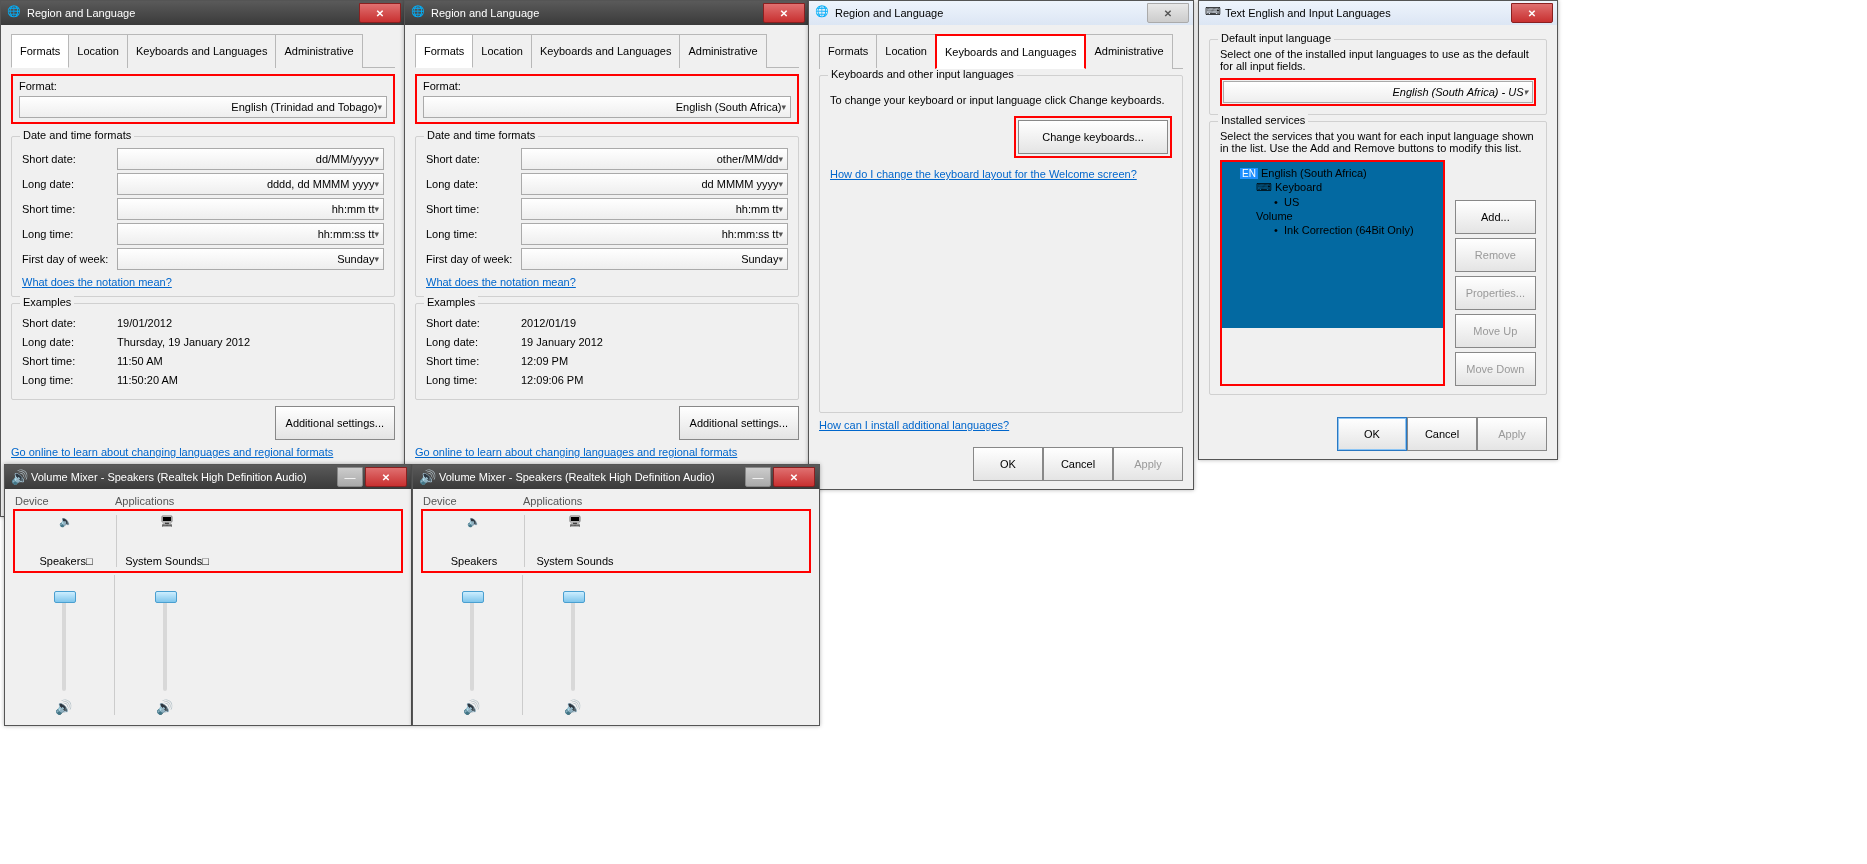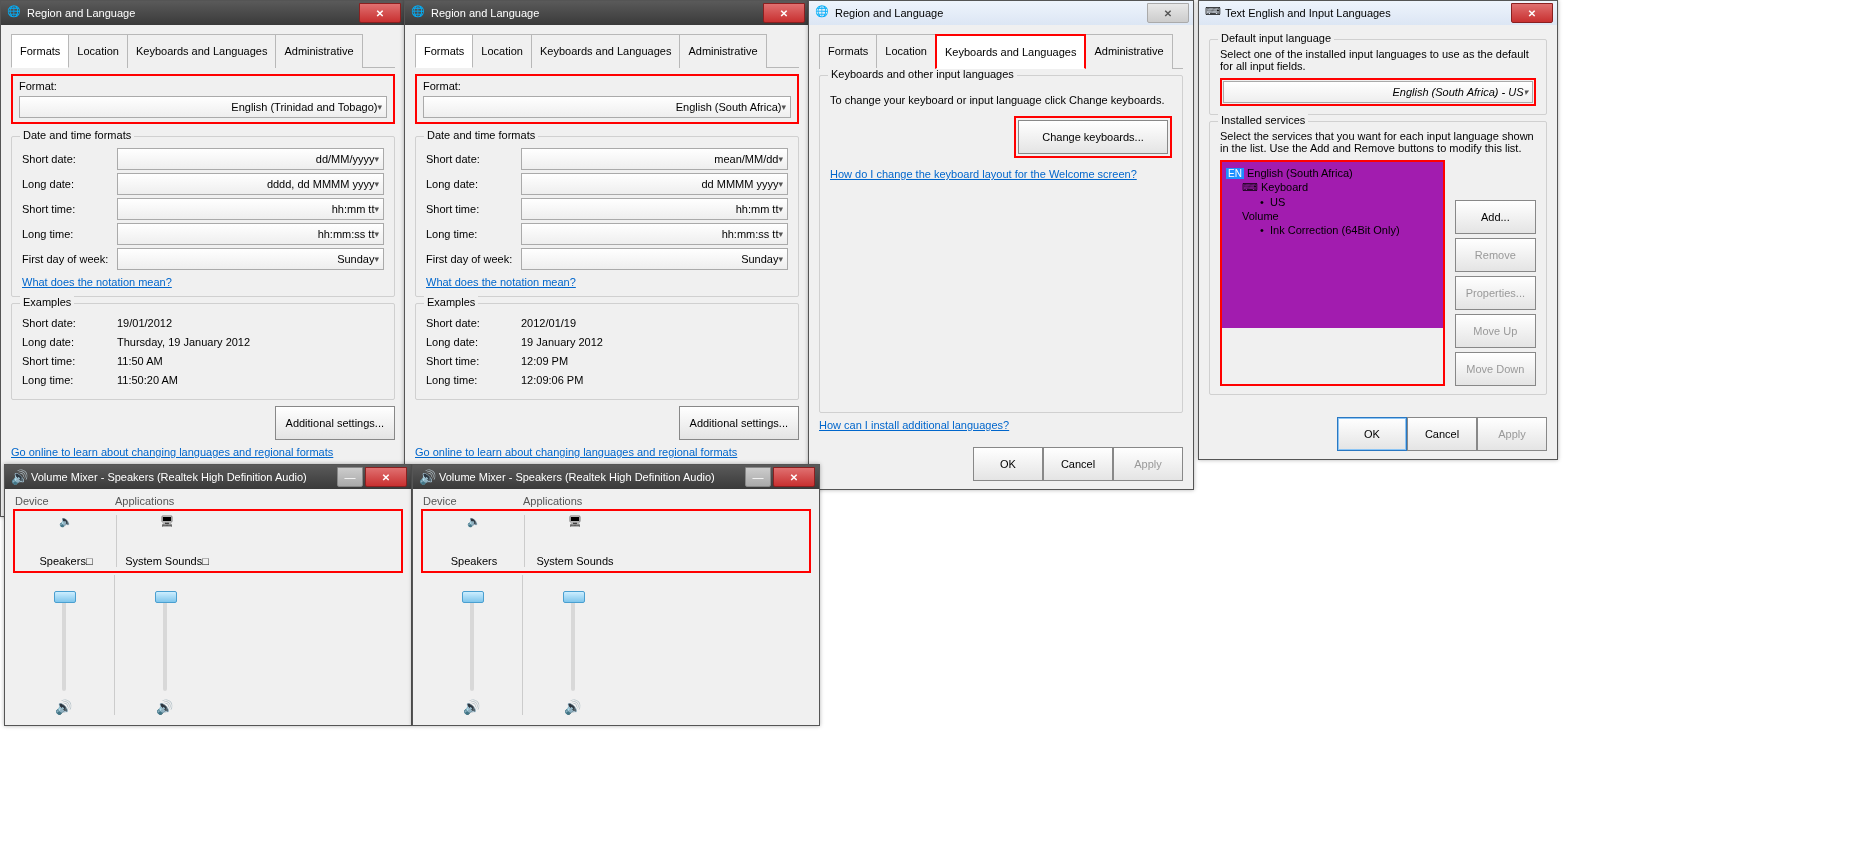--- a/index.html
+++ b/index.html
@@ -28,21 +28,21 @@
 .btn.primary { border:1px solid #2a78c2; box-shadow:inset 0 0 0 1px #8cc5f5; }
 .dlg-btns { display:flex; justify-content:flex-end; gap:0; padding:8px 10px; }
 .vol-body { padding:10px; display:flex; }
 .vol-col { width:94px; text-align:center; }
 .vol-sep { width:1px; background:#ccc; margin:0 3px; }
 .vol-ico { width:40px; height:36px; margin:0 auto 4px; }
 .slider-track { width:4px; height:98px; background:#d8d8d8; margin:18px auto 8px; position:relative; border-radius:2px; }
 .slider-thumb { position:absolute; top:-2px; left:-8px; width:20px; height:10px; background:linear-gradient(to bottom,#cdeeff,#7fc6ec); border:1px solid #4a9fd0; border-radius:2px; }
 .spk { color:#2a8fd6; font-size:14px; }
 .headers { display:flex; font-size:11px; color:#555; padding:4px 0 2px; }
-.tree { border:1px solid #aaa; background:#a21caf; height:160px; padding:4px 2px; font-size:11px; overflow:auto; }
+.tree { border:1px solid #aaa; background:#0369a1; height:160px; padding:4px 16px; font-size:11px; overflow:auto; }
 .tree-row { padding:1px 2px; white-space:nowrap; }
 .tree-indent1 { padding-left:18px; }
 .tree-indent2 { padding-left:36px; }
 .side-btns { display:flex; flex-direction:column; gap:4px; margin-left:10px; }
 .en-badge { background:#1e90ff; color:#fff; padding:0 2px; font-size:10px; }
 </style>
 </head>
 <body>
 
 <div class="win" style="left:0; top:0; width:404px;">
@@ -144,21 +144,21 @@
       <div>Format:</div>
       <div class="sel" style="margin-top:4px;">
           <span>English (South Africa)</span>
         </div>
     </div>
     <div class="group" style="margin-top:12px;">
       <span class="group-title">Date and time formats</span>
       <div class="row">
           <span class="lbl">Short date:</span>
           <div class="sel">
-            <span>mean/MM/dd</span>
+            <span>other/MM/dd</span>
           </div>
         </div>
       <div class="row">
           <span class="lbl">Long date:</span>
           <div class="sel">
             <span>dd MMMM yyyy</span>
           </div>
         </div>
       <div class="row">
           <span class="lbl">Short time:</span>

